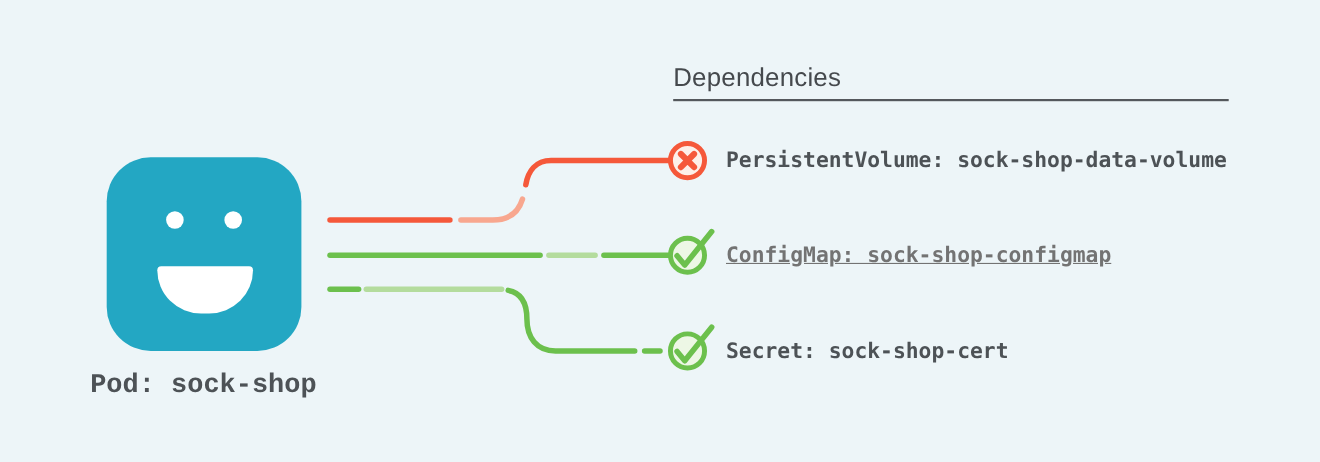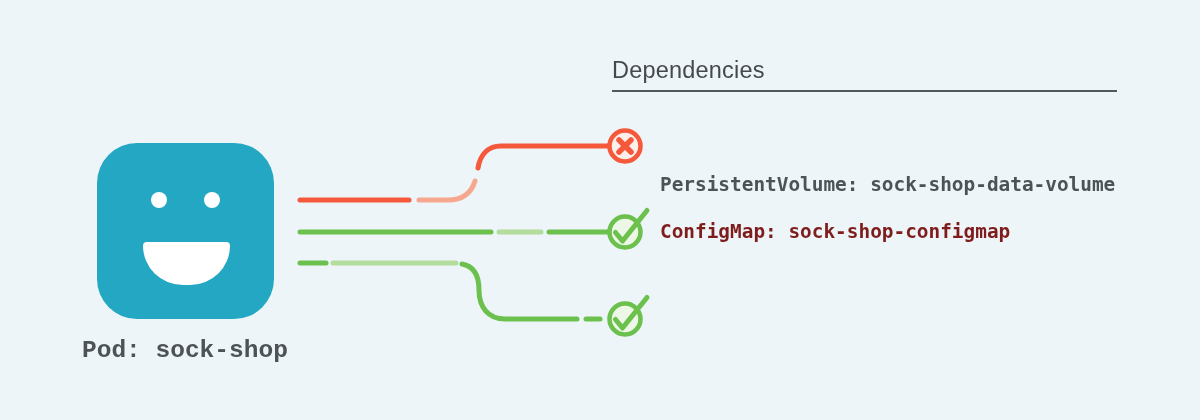--- a/index.html
+++ b/index.html
@@ -80,21 +80,21 @@
   .dep-label {
     position: absolute;
     left: 660px;
     height: 26px;
     line-height: 26px;
     font-family: "DejaVu Sans Mono", "Liberation Mono", monospace;
     font-weight: bold;
     font-size: 19.4px;
     white-space: nowrap;
   }
-  .dep-label.row-1 { top: 133px; margin-top: 39px; }
+  .dep-label.row-1 { top: 133px; }
   .dep-label.row-2 { top: 219px; }
   .dep-label.row-3 { top: 306px; }
 </style>
 </head>
 <body>
 
 <div class="canvas" style="background: rgb(237, 245, 248);">
 
   <svg class="wires" viewBox="0 0 1200 420" fill="none" xmlns="http://www.w3.org/2000/svg">
 
@@ -138,15 +138,16 @@
     <div class="eye right"></div>
     <div class="mouth"></div>
   </div>
 
   <div class="pod-label" style="color: rgb(77, 82, 86);">Pod: sock-shop</div>
 
   <div class="dep-title" style="color: rgb(69, 73, 77);">Dependencies</div>
   <div class="dep-rule" style="background: rgb(84, 88, 92);"></div>
 
   <div class="dep-label row-1" style="color: rgb(77, 82, 86);">PersistentVolume: sock-shop-data-volume</div>
-  <div class="dep-label row-2" style="color: #7f1d1d;">ConfigMap: sock-shop-configmap</div>
+  <div class="dep-label row-2" style="color: #737373; text-decoration: underline;">ConfigMap: sock-shop-configmap</div>
+  <div class="dep-label row-3" style="color: rgb(77, 82, 86);">Secret: sock-shop-cert</div>
 
 </div>
 
 </body></html>

